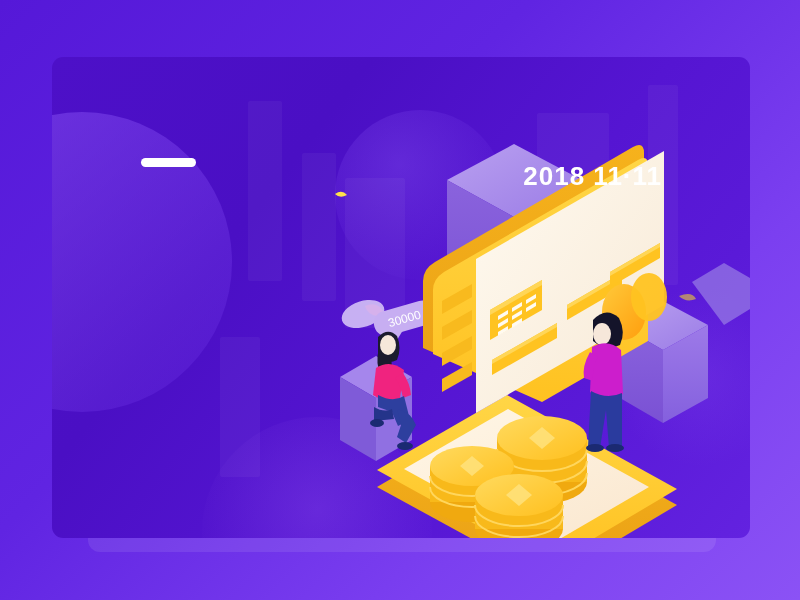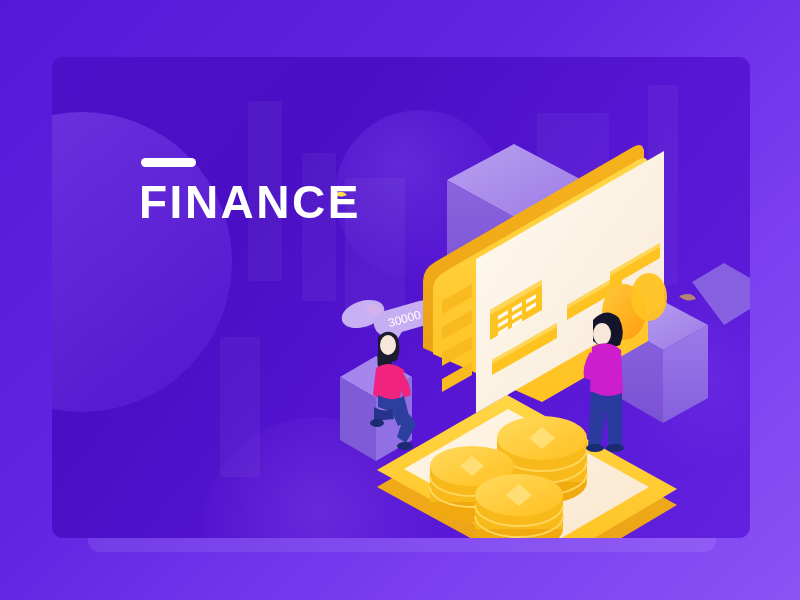--- a/index.html
+++ b/index.html
@@ -272,17 +272,17 @@
         <ellipse cx="550" cy="277" rx="9" ry="11" fill="#f6e7da"></ellipse>
         <path d="M540,290 q16,-9 29,3 l2,44 q-17,8 -33,-2 z" fill="#cc1ecc"></path>
         <path d="M538,295 q-8,14 -6,26 l9,3 q-1,-14 5,-24 z" fill="#cc1ecc"></path>
         <path d="M539,334 q16,9 31,2 l0,54 l-13,1 l-3,-38 l-6,38 l-12,-1 z" fill="#2a3b9e"></path>
         <ellipse cx="543" cy="391" rx="9" ry="4" fill="#1b2a72"></ellipse>
         <ellipse cx="563" cy="391" rx="9" ry="4" fill="#1b2a72"></ellipse>
       </g>
     </svg>
 
     <div class="rule"></div>
-    <div class="title">FINANCE</div>
+    <div class="date">2018 11·11</div>
     <div class="credit">
     </div>
   </div>
 </div>
 
 </body></html>

